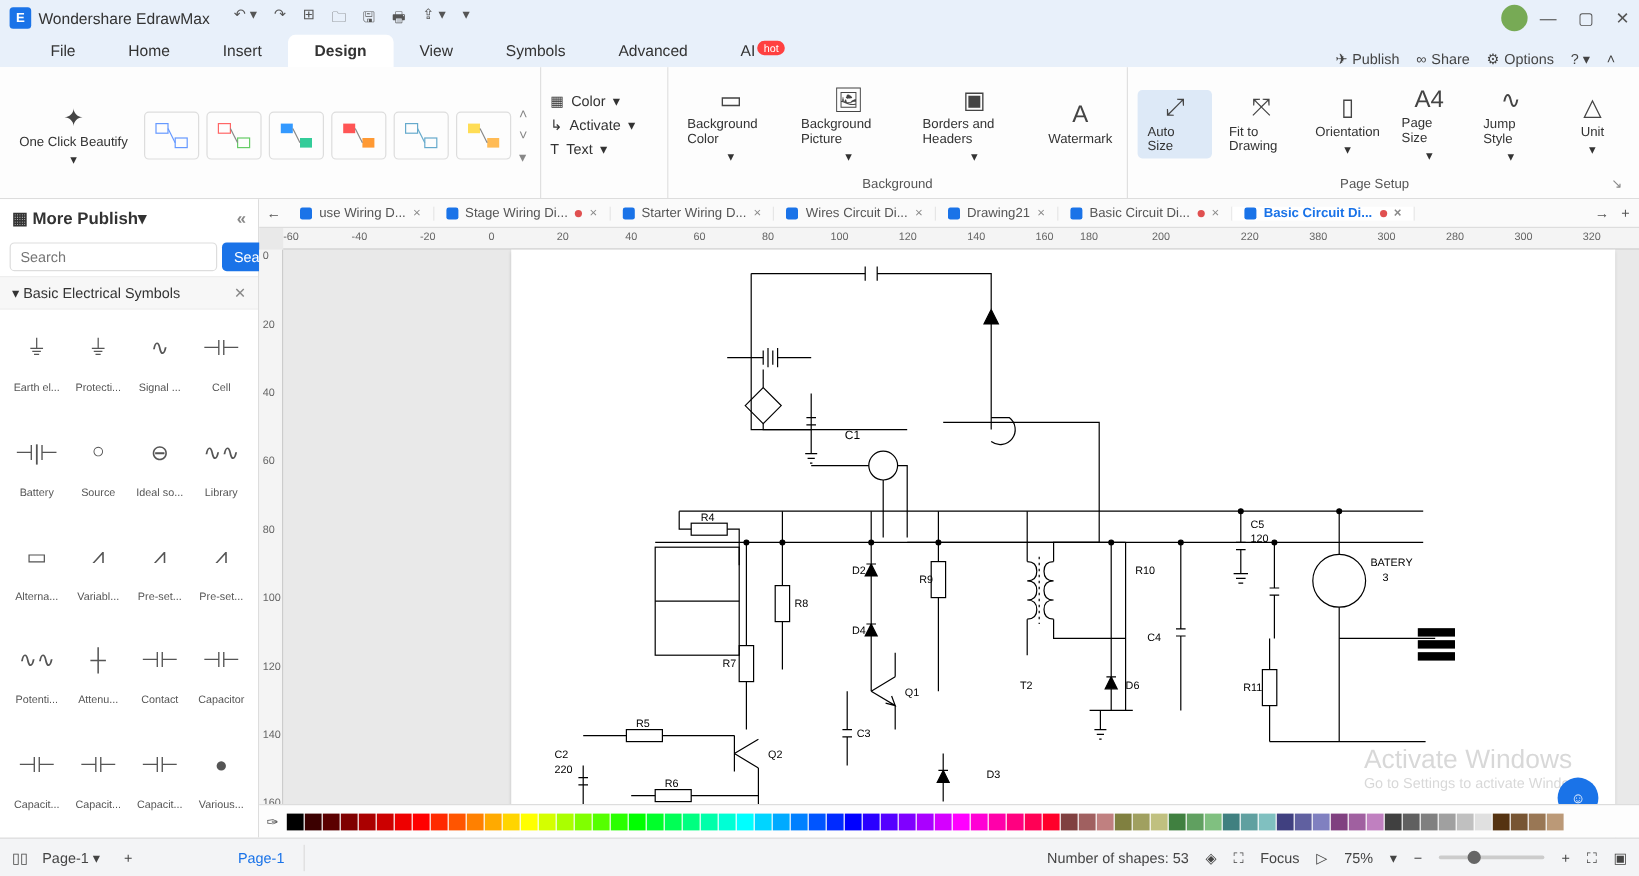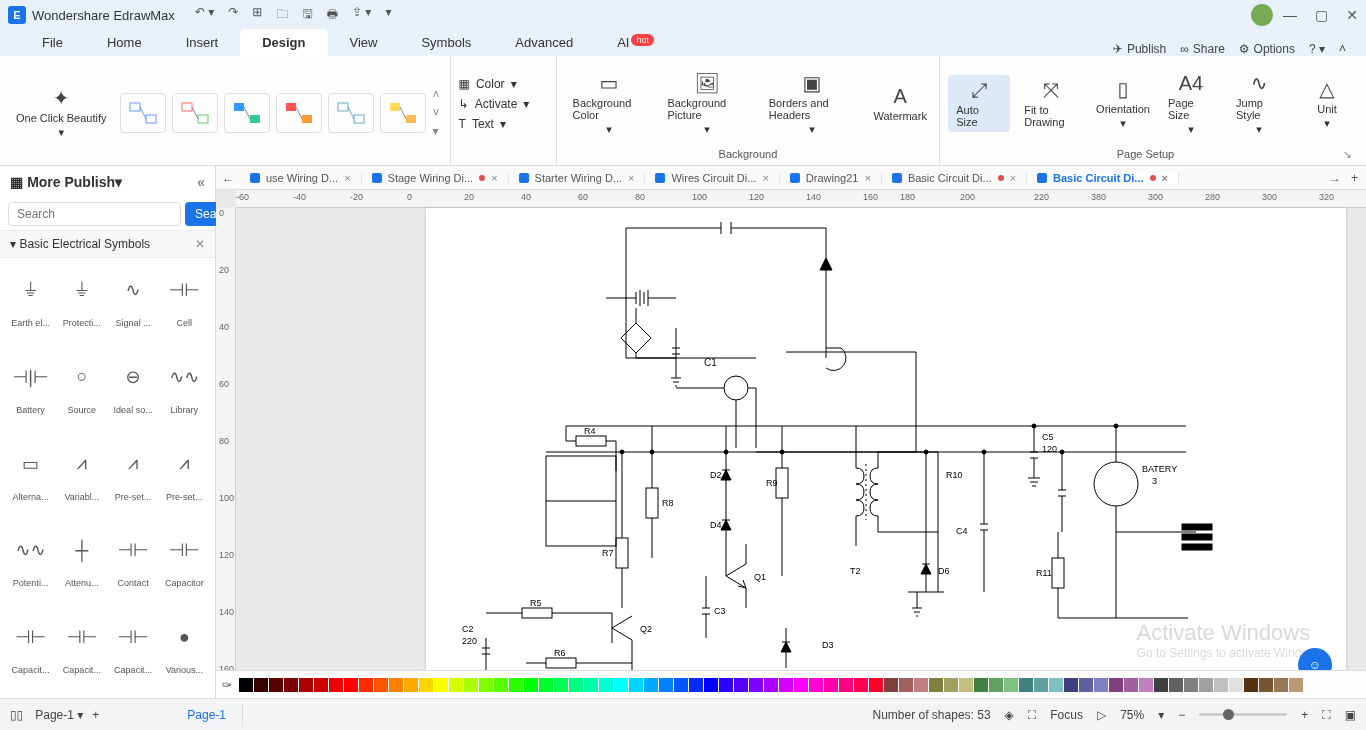--- a/index.html
+++ b/index.html
@@ -70,21 +70,21 @@
 .watermark small { display:block; font-size:12px; }
 
 .aichat { position:absolute; right:34px; bottom:48px; width:34px; height:34px; background:#1a73e8; border-radius:50%; display:flex; align-items:center; justify-content:center; color:#fff; }
 
 
 .palette { position:absolute; left:216px; right:0; bottom:32px; height:28px; background:#fdfdfd; border-top:1px solid #ddd; display:flex; align-items:center; padding-left:6px; gap:1px; }
 .pswatch { width:14px; height:14px; flex-shrink:0; }
 
 
 .status { position:absolute; left:0; right:0; bottom:0; height:32px; background:#f3f4f6; border-top:1px solid #ddd; display:flex; align-items:center; padding:0 10px; font-size:12px; color:#444; gap:12px; }
-.status .pages { display:flex; align-items:flex-end; gap:9px; }
+.status .pages { display:flex; align-items:flex-end; gap:20px; }
 .page-tab { padding:4px 16px; color:#1a73e8; border-right:1px solid #ddd; margin-left:60px; }
 .status .right { margin-left:auto; display:flex; align-items:center; gap:14px; }
 .zoom-track { width:88px; height:3px; background:#ccc; border-radius:2px; position:relative; }
 .zoom-thumb { position:absolute; left:24px; top:-4px; width:11px; height:11px; background:#666; border-radius:50%; }
 </style>
 </head>
 <body>
 
 <div class="titlebar">
   <div class="logo">E</div>

